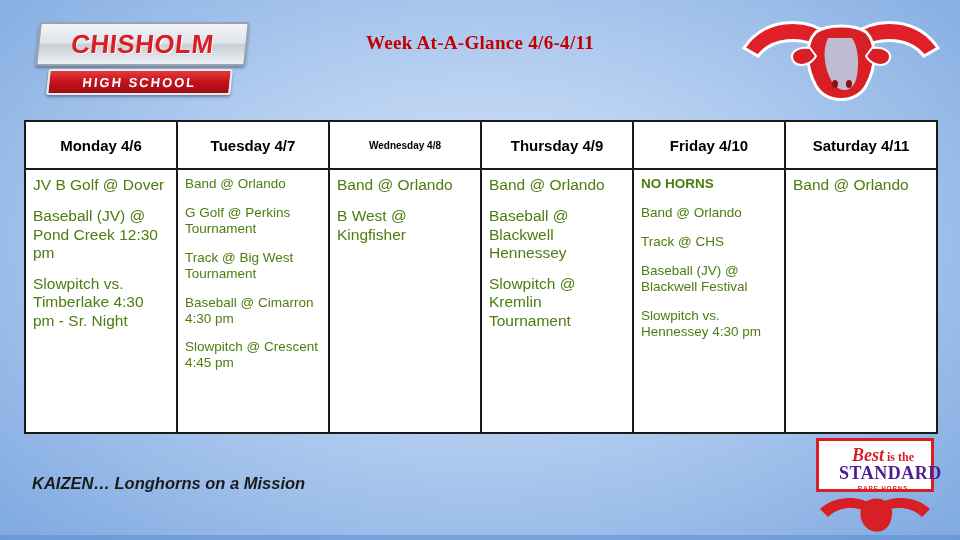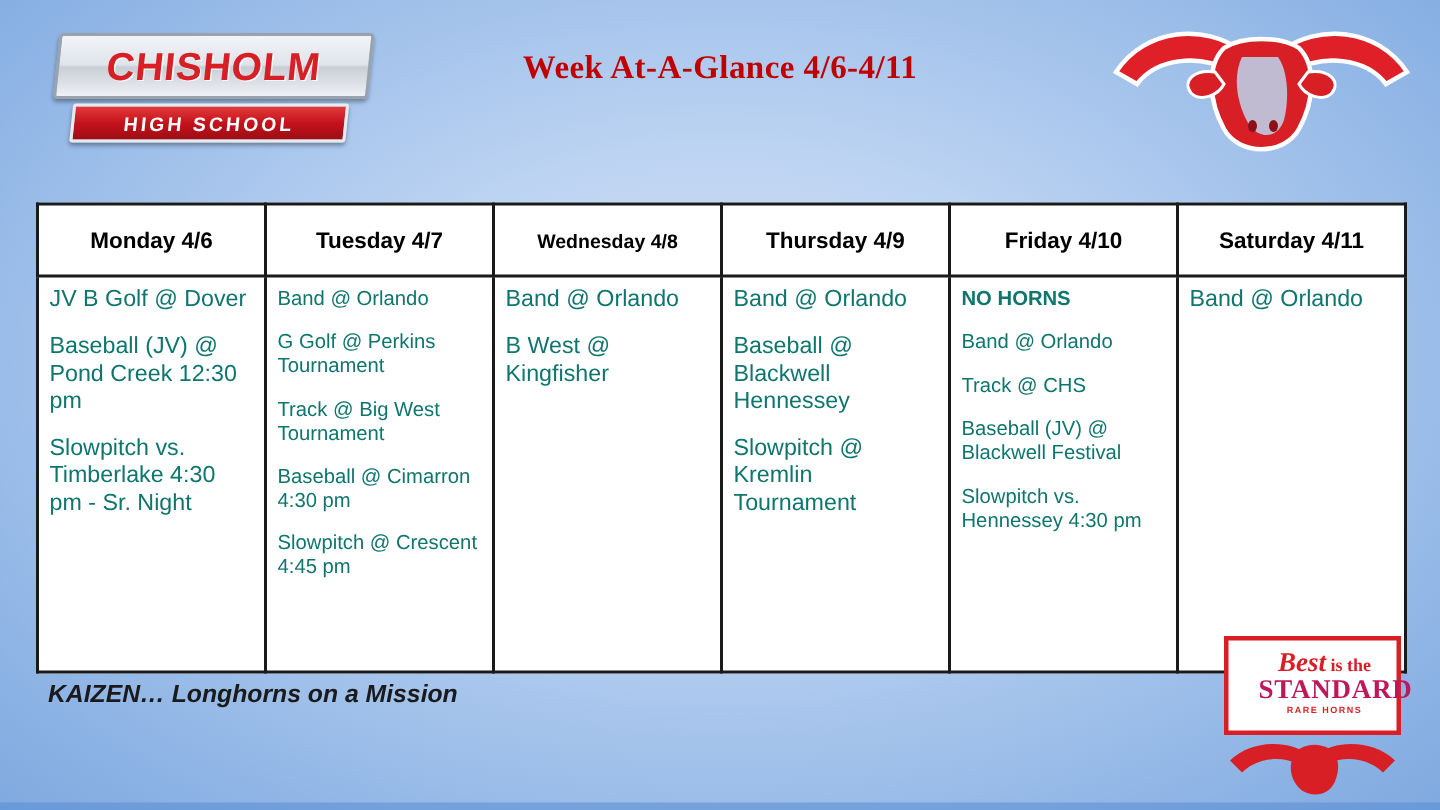--- a/index.html
+++ b/index.html
@@ -69,116 +69,117 @@
     letter-spacing: 2px;
     color: #ffffff;
   }
   
   #title {
     position: absolute;
     left: 250px;
     top: 32px;
     width: 460px;
     text-align: center;
-    font-size: 22px;
+    font-size: 19px;
     font-weight: bold;
     color: #c00000;
     font-family: "Liberation Serif", serif;
     letter-spacing: 0.3px;
   }
   
   #mascot {
     position: absolute;
     right: 14px;
     top: 8px;
     width: 210px;
     height: 104px;
   }
   
   #table {
     position: absolute;
     left: 24px;
-    top: 135px;
+    top: 120px;
     width: 914px;
     border: 2px solid #1a1a1a;
     border-collapse: collapse;
     background: #ffffff;
     table-layout: fixed;
   }
   #table th, #table td {
     border: 2px solid #1a1a1a;
     vertical-align: top;
     padding: 6px 7px;
   }
   #table th {
     text-align: center;
     vertical-align: middle;
     height: 34px;
     font-weight: bold;
     background: #ffffff;
   }
   .hdr-lg { font-size: 15px; }
-  .hdr-sm { font-size: 13px; }
+  .hdr-sm { font-size: 10px; }
   #table td {
     height: 250px;
     background: #ffffff;
   }
   .ev {
     margin: 0 0 13px 0;
-    color: #0f766e;
+    color: #4d7c0f;
   }
   .ev:last-child { margin-bottom: 0; }
   .sz-16 { font-size: 15.5px; line-height: 1.18; }
   .sz-14 { font-size: 13.5px; line-height: 1.18; }
   .bold { font-weight: bold; }
   
   #slogan {
     position: absolute;
     left: 32px;
-    top: 454px;
+    top: 474px;
     font-size: 16.5px;
     font-weight: bold;
     font-style: italic;
     color: #1a1a1a;
   }
   
   #badge {
     position: absolute;
     right: 20px;
     top: 424px;
     width: 124px;
     height: 112px;
   }
   #badge .badge-box {
     width: 118px;
-    height: 66px;
+    height: 54px;
     border: 3px solid #d81f26;
     background: #ffffff;
     box-sizing: border-box;
     padding: 5px 4px 2px 20px;
     text-align: center;
+    margin-top: 14px;
   }
   #badge .b1 {
     font-family: "Liberation Serif", serif;
     font-weight: bold;
     font-style: italic;
     font-size: 18px;
     color: #d81f26;
     line-height: 1;
   }
   #badge .b1 .small {
     font-size: 12px;
     font-style: normal;
     font-weight: bold;
   }
   #badge .b2 {
     font-family: "Liberation Serif", serif;
     font-weight: bold;
     font-size: 18px;
-    color: #be185d;
+    color: #4c1d95;
     line-height: 1.1;
     letter-spacing: 0.5px;
   }
   #badge .b3 {
     font-size: 6px;
     font-weight: bold;
     color: #d81f26;
     letter-spacing: 1px;
     margin-top: 1px;
   }

